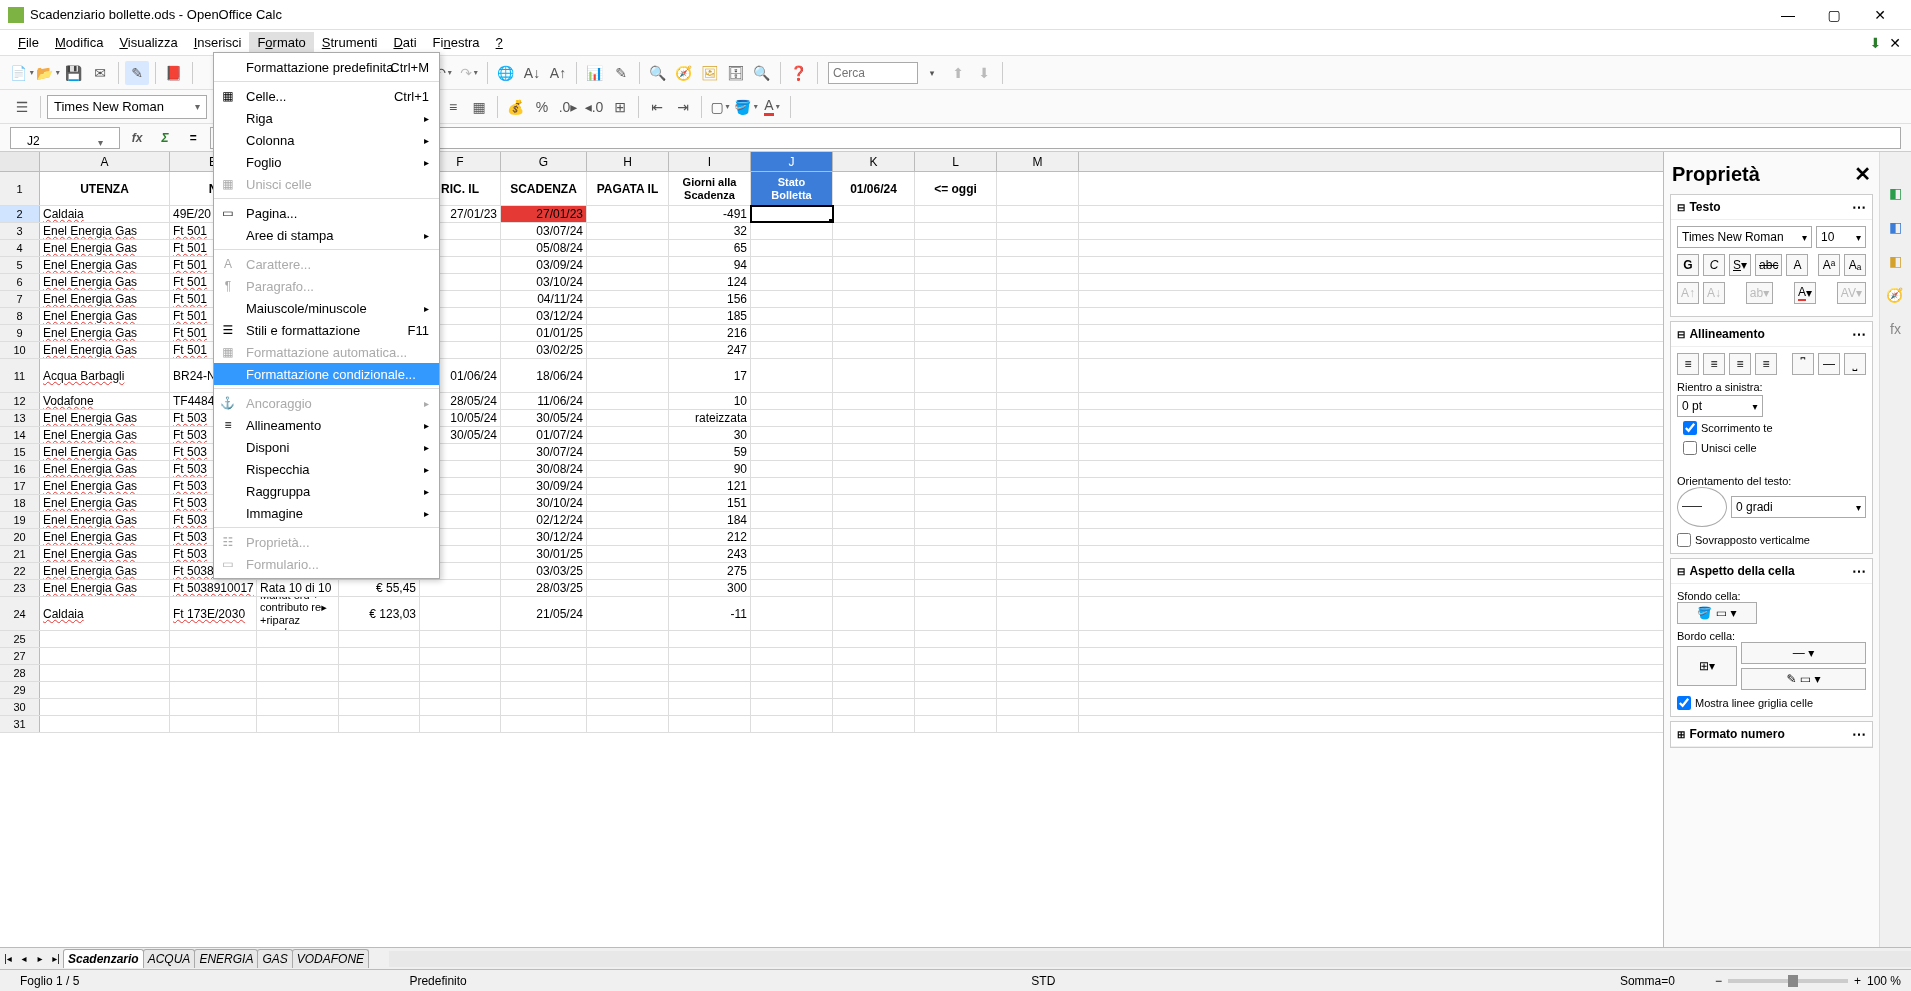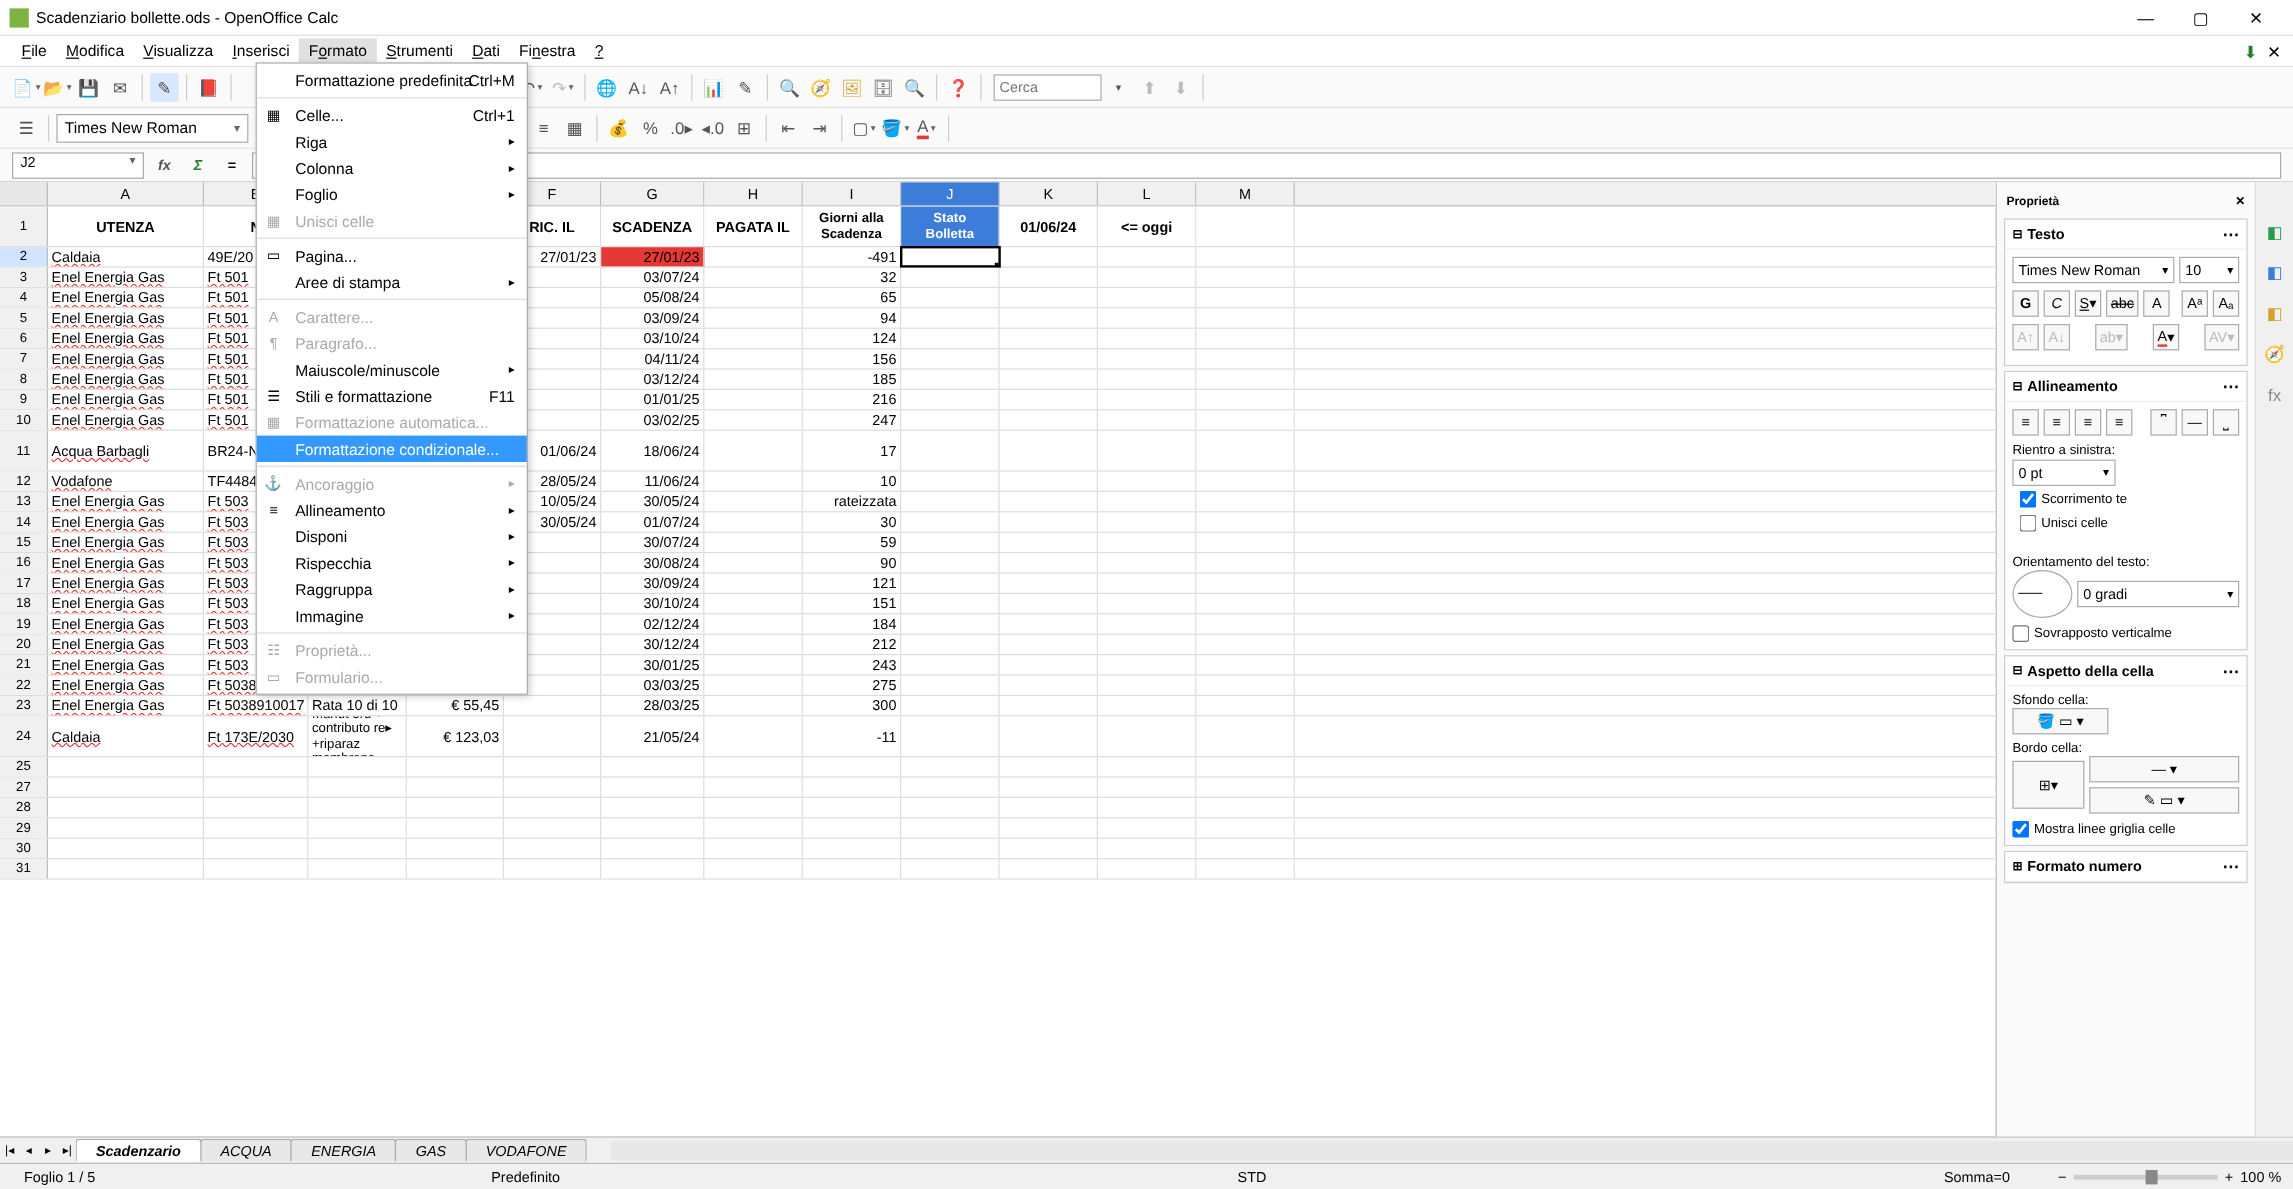--- a/index.html
+++ b/index.html
@@ -34,21 +34,21 @@
 .dropdown .mitem { height:22px; display:flex; align-items:center; padding:0 10px 0 32px; font-size:13px; cursor:pointer; position:relative;}
 .dropdown .mitem.disabled { color:#aaa; cursor:default;}
 .dropdown .mitem.hover { background:#3399ff; color:#fff;}
 .dropdown .mitem .shortcut { position:absolute; right:10px; }
 .dropdown .mitem .arrow { position:absolute; right:10px; font-size:10px;}
 .dropdown .mitem .micon { position:absolute; left:6px; width:16px; height:16px; display:flex; align-items:center; justify-content:center; font-size:12px;}
 .dropdown .msep { height:1px; background:#ddd; margin:3px 0;}
 
 
 .formulabar { height:28px; display:flex; align-items:center; padding:0 10px; gap:6px; border-bottom:1px solid #ccc; background:#fafafa;}
-.cellref { width:110px; height:22px; border:1px solid #aaa; background:#fff; padding:0 6px; font-size:12px; display:flex; align-items:flex-start; justify-content:space-between;}
+.cellref { width:110px; height:22px; border:1px solid #aaa; background:#fff; padding:0 16px; font-size:12px; display:flex; align-items:flex-end; justify-content:space-between;}
 .cellref::after { content:"▾"; font-size:10px; color:#666;}
 .fxbtn { width:22px; height:22px; display:flex; align-items:center; justify-content:center; font-style:italic; font-weight:bold; cursor:pointer;}
 .formulain { flex:1; height:22px; border:1px solid #aaa; background:#fff; padding:0 6px;}
 
 
 .main { display:flex; height:calc(991px - 30px - 26px - 34px - 34px - 28px - 22px - 22px); }
 .sheet-area { flex:1; display:flex; flex-direction:column; position:relative;}
 .colheaders { height:20px; display:flex; background:#f0f0f0; border-bottom:1px solid #bbb;}
 .corner { width:40px; border-right:1px solid #bbb; background:#e8e8e8;}
 .colh { border-right:1px solid #bbb; display:flex; align-items:center; justify-content:center; font-size:12px; cursor:pointer; background:#f0f0f0;}
@@ -62,38 +62,38 @@
 .cell.r { justify-content:flex-end;}
 .cell.c { justify-content:center;}
 .cell.red { background:#e53935; color:#000;}
 .cell.active { outline:2px solid #000; outline-offset:-1px; position:relative;}
 .cell.active::after { content:""; position:absolute; right:-3px; bottom:-3px; width:6px; height:6px; background:#000;}
 .cell.wavy { text-decoration: underline wavy #e53935; text-decoration-thickness:1px;}
 
 
 .tabsbar { height:22px; display:flex; align-items:center; background:#f0f0f0; border-top:1px solid #bbb;}
 .tabnav { width:16px; height:20px; display:flex; align-items:center; justify-content:center; cursor:pointer; font-size:10px;}
-.tab { padding:2px 16px; border:1px solid #aaa; border-bottom:none; background:#e8e8e8; cursor:pointer; font-size:12px; border-radius:3px 3px 0 0; margin-left:-1px; font-style:italic;}
+.tab { padding:2px 4px; border:1px solid #aaa; border-bottom:none; background:#e8e8e8; cursor:pointer; font-size:12px; border-radius:3px 3px 0 0; margin-left:-1px; font-style:italic;}
 .tab.active { background:#fff; font-weight:bold;}
 .hscroll { flex:1; height:16px; background:#e8e8e8; margin-left:20px;}
 
 
 .statusbar { height:22px; display:flex; align-items:center; background:#f0f0f0; border-top:1px solid #bbb; font-size:12px; padding:0 10px; gap:30px;}
 .statusbar .s-item { padding:0 10px;}
 .statusbar .spacer { flex:1;}
 .zoom { display:flex; align-items:center; gap:6px;}
 .zoom .slider { width:120px; height:4px; background:#ccc; position:relative;}
 .zoom .slider .thumb { position:absolute; left:50%; top:-4px; width:10px; height:12px; background:#888;}
 
 
 .sidebar { width:248px; border-left:1px solid #bbb; background:#fafafa; display:flex;}
 .sb-content { flex:1; padding:6px; overflow:hidden;}
 .sb-tabs { width:32px; background:#f0f0f0; border-left:1px solid #ddd; display:flex; flex-direction:column; align-items:center; padding-top:30px; gap:12px;}
 .sb-tab { width:22px; height:22px; cursor:pointer; display:flex; align-items:center; justify-content:center; font-size:14px;}
-.sb-title { font-weight:bold; font-size:10px; display:flex; justify-content:space-between; align-items:center; padding:4px 2px;}
+.sb-title { font-weight:bold; font-size:20px; display:flex; justify-content:space-between; align-items:center; padding:4px 2px;}
 .sb-section { border:1px solid #ccc; margin-top:4px; background:#fff;}
 .sb-sec-h { display:flex; align-items:center; padding:4px 6px; border-bottom:1px solid #eee; font-weight:bold; font-size:12px;}
 .sb-sec-h .exp { margin-right:4px; font-size:10px;}
 .sb-sec-h .more { margin-left:auto; font-size:14px;}
 .sb-sec-body { padding:6px;}
 .sb-row { display:flex; align-items:center; gap:4px; margin-bottom:6px;}
 .sb-combo { flex:1; height:22px; border:1px solid #aaa; background:#fff; padding:0 4px; font-size:12px; display:flex; align-items:center; justify-content:space-between;}
 .sb-combo::after { content:"▾"; font-size:10px;}
 .sb-btn { height:22px; min-width:22px; border:1px solid #aaa; background:#f8f8f8; display:flex; align-items:center; justify-content:center; cursor:pointer; font-size:12px; padding:0 3px;}
 .sb-btn.disabled { color:#bbb;}

